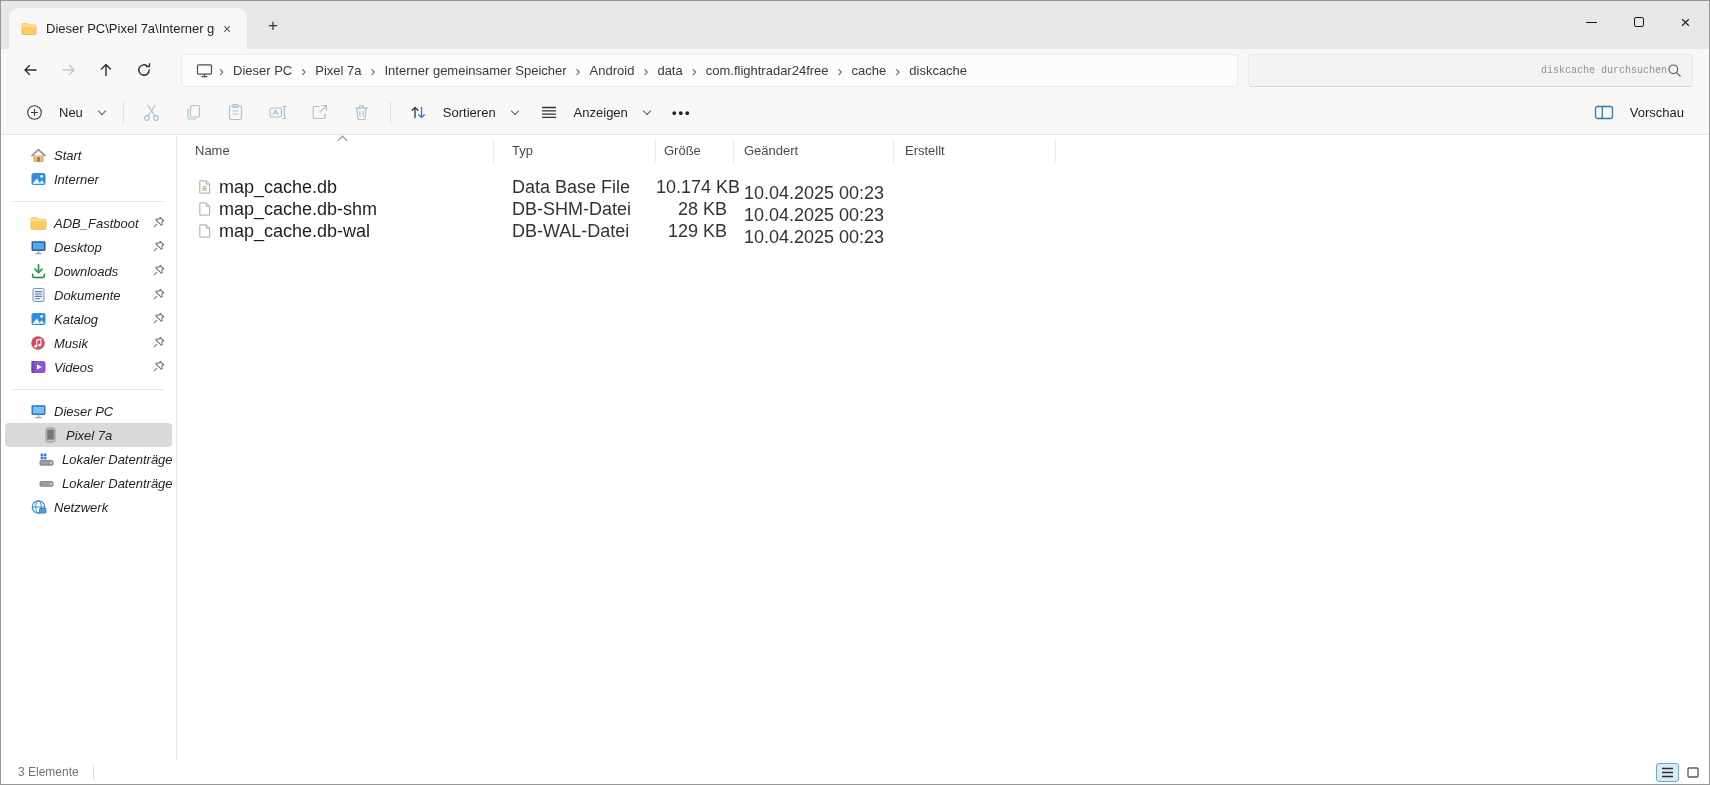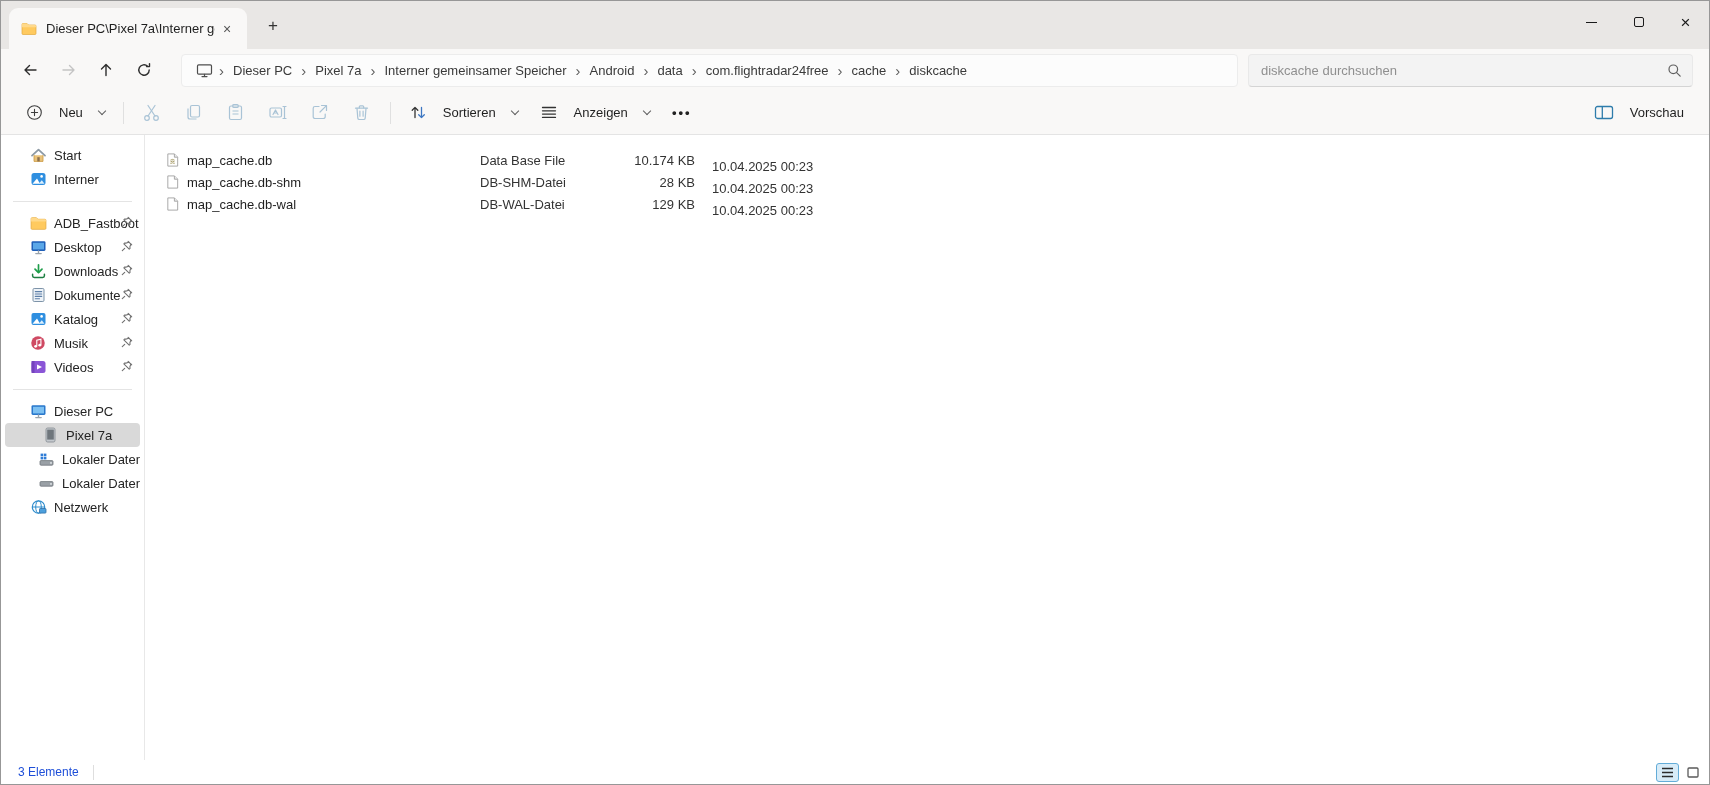--- a/index.html
+++ b/index.html
@@ -21,62 +21,62 @@
 
   
   .chrome { background:#f9f8f7; flex:0 0 auto; }
   .addressbar { height:42px; display:flex; align-items:center; padding:0 16px 0 10px; }
   .nav-btn { width:38px; height:34px; display:flex; align-items:center; justify-content:center; border-radius:4px; flex:0 0 auto; }
   .breadcrumb-box { margin-left:18px; height:33px; width:1057px; background:#fcfcfc; border:1px solid #ececec; border-radius:4px; display:flex; align-items:center; padding:0 6px; flex:0 0 auto; overflow:hidden; }
   .crumb { font-size:13px; color:#3a3a3a; padding:0 7px; height:27px; line-height:27px; border-radius:4px; white-space:nowrap; }
   .crumb-sep { font-size:15px; color:#5d5d5d; padding:0 2px; line-height:27px; }
   .crumb-icon { display:flex; align-items:center; padding:0 4px 0 8px; }
   .search-box { margin-left:10px; height:33px; flex:1; background:#f3f3f3; border:1px solid #e9e9e9; border-bottom-color:#d4d4d4; border-radius:4px; display:flex; align-items:center; padding:0 10px 0 12px; }
-  .search-input { flex:1; border:none; outline:none; background:transparent; font-size:13px; color:#333; font-family:Liberation Sans, sans-serif; }
+  .search-input { flex:1; border:none; outline:none; background:transparent; font-size:10px; color:#333; font-family:Liberation Mono, monospace;text-align:right; }
   .search-input::placeholder { color:#8f8f8f; }
 
   .toolbar { height:44px; display:flex; align-items:center; padding:0 14px; border-bottom:1px solid #e4e4e4; }
   .tb-btn { display:flex; align-items:center; gap:16px; padding:0 11px; height:32px; border-radius:4px; font-size:13px; color:#1f1f1f; flex:0 0 auto; }
   .tb-icon-btn { width:42px; height:32px; display:flex; align-items:center; justify-content:center; border-radius:4px; flex:0 0 auto; }
   .tb-divider { width:1px; height:22px; background:#e0e0e0; margin:0 7px; flex:0 0 auto; }
   .chev { width:6px; height:6px; border-right:1.3px solid #5f5f5f; border-bottom:1.3px solid #5f5f5f; transform:rotate(45deg); margin-top:-4px; flex:0 0 auto; }
   .more-dots { font-size:13px; letter-spacing:2px; color:#222; font-weight:bold; }
   .tb-spacer { flex:1; }
 
   
   .main { flex:1; display:flex; min-height:0; }
-  .sidebar { width:144px; border-right:1px solid #e8e8e8; padding-top:8px; flex:0 0 auto; overflow:hidden; }
+  .sidebar { width:176px; border-right:1px solid #e8e8e8; padding-top:8px; flex:0 0 auto; overflow:hidden;font-style:italic; }
   .side-item { height:24px; display:flex; align-items:center; padding-left:24px; position:relative; font-size:13px; color:#242424; margin:0 4px; border-radius:4px; white-space:nowrap; overflow:hidden; }
   .side-item .s-ico { width:18px; display:flex; justify-content:center; margin-right:7px; flex:0 0 auto; }
   .side-item.sel { background:#d9d9d9; }
   .side-item.ind1 { padding-left:36px; }
   .side-item.ind2 { padding-left:32px; }
   .pin { position:absolute; right:6px; top:4px; }
   .side-divider { height:1px; background:#e4e4e4; margin:10px 12px 9px 12px; }
 
   .content { flex:1; position:relative; padding-top:4px; background:#fff; min-width:0; }
   .grid { display:grid; grid-template-columns:310px 162px 78px 160px 162px; margin-left:7px; }
   .list-header { height:24px; position:relative; }
   .hcell { font-size:13px; color:#4a4a4a; line-height:24px; border-right:1px solid #eaeaea; white-space:nowrap; overflow:hidden; }
   .h-name { padding-left:11px; }
   .h-typ  { padding-left:18px; }
   .h-size { padding-left:8px; }
   .h-mod  { padding-left:10px; }
   .h-new  { padding-left:11px; }
   .sort-caret { position:absolute; left:155px; top:-2px; width:7px; height:7px; border-left:1.2px solid #888; border-top:1.2px solid #888; transform:rotate(45deg); }
   .rows { margin-top:7px; }
-  .row { height:22px; align-items:center; font-size:13px; color:#1f1f1f; border-radius:3px; }
+  .row { height:22px; align-items:center; font-size:18px; color:#1f1f1f; border-radius:3px; }
   .cell-name { display:flex; align-items:center; padding-left:13px; white-space:nowrap; overflow:hidden; }
   .cell-name .f-ico { margin-right:7px; flex:0 0 auto; display:flex; }
   .cell-typ { padding-left:18px; color:#333; white-space:nowrap; }
   .cell-size { text-align:right; padding-right:7px; color:#333; white-space:nowrap; }
   .cell-mod { padding-left:10px; color:#333; white-space:nowrap;margin-top:13px; }
 
   
-  .statusbar { height:24px; display:flex; align-items:center; padding:0 0 0 17px; font-size:12px; color:#1d4ed8; position:relative; flex:0 0 auto; background:#fff; }
+  .statusbar { height:24px; display:flex; align-items:center; padding:0 0 0 17px; font-size:12px; color:#737373; position:relative; flex:0 0 auto; background:#fff; }
   .status-div { width:1px; height:15px; background:#dedede; margin-left:14px; }
   .view-toggles { position:absolute; right:5px; bottom:2px; display:flex; gap:2px; }
   .vt { width:23px; height:19px; border:1px solid transparent; border-radius:3px; display:flex; align-items:center; justify-content:center; }
   .vt.active { background:#d8ecf8; border-color:#63acd8; }
 
   svg { display:block; }
 </style>
 </head>
 <body>
 
@@ -452,20 +452,28 @@
               <ellipse cx="8.5" cy="8" rx="2.8" ry="6.2" fill="none" stroke="#2e8ccc" stroke-width="1"></ellipse>
               <path d="M2.4 8 h12.2" stroke="#2e8ccc" stroke-width="1"></path>
               <rect x="9.5" y="9.5" width="6.5" height="4.6" rx="0.8" fill="#4da0dd" stroke="#2b6fa8" stroke-width="0.8"></rect>
             </svg>
         </span>
         <span>Netzwerk</span>
       </div>
     </div>
 
     <div class="content">
+      <div class="grid list-header">
+        <span class="sort-caret"></span>
+        <div class="hcell h-name">Name</div>
+        <div class="hcell h-typ">Typ</div>
+        <div class="hcell h-size">Größe</div>
+        <div class="hcell h-mod">Geändert</div>
+        <div class="hcell h-new">Erstellt</div>
+      </div>
 
       <div class="rows">
         <div class="grid row">
           <div class="cell-name">
             <span class="f-ico">
               <svg width="15" height="16" viewBox="0 0 16 16">
                   <path d="M3 1.5 h7 L13.5 5 V14.5 H3 Z" fill="#fff" stroke="#9a9a9a" stroke-width="0.9"></path>
                   <path d="M10 1.5 V5 h3.5" fill="#ededed" stroke="#9a9a9a" stroke-width="0.9"></path>
                   <path d="M5.8 8.2 q2.2 -1.7 4.4 0 M5.8 10 q2.2 -1.7 4.4 0 M5.8 11.8 q2.2 -1.7 4.4 0" fill="none" stroke="#9b8f54" stroke-width="0.9"></path>
                 </svg>

